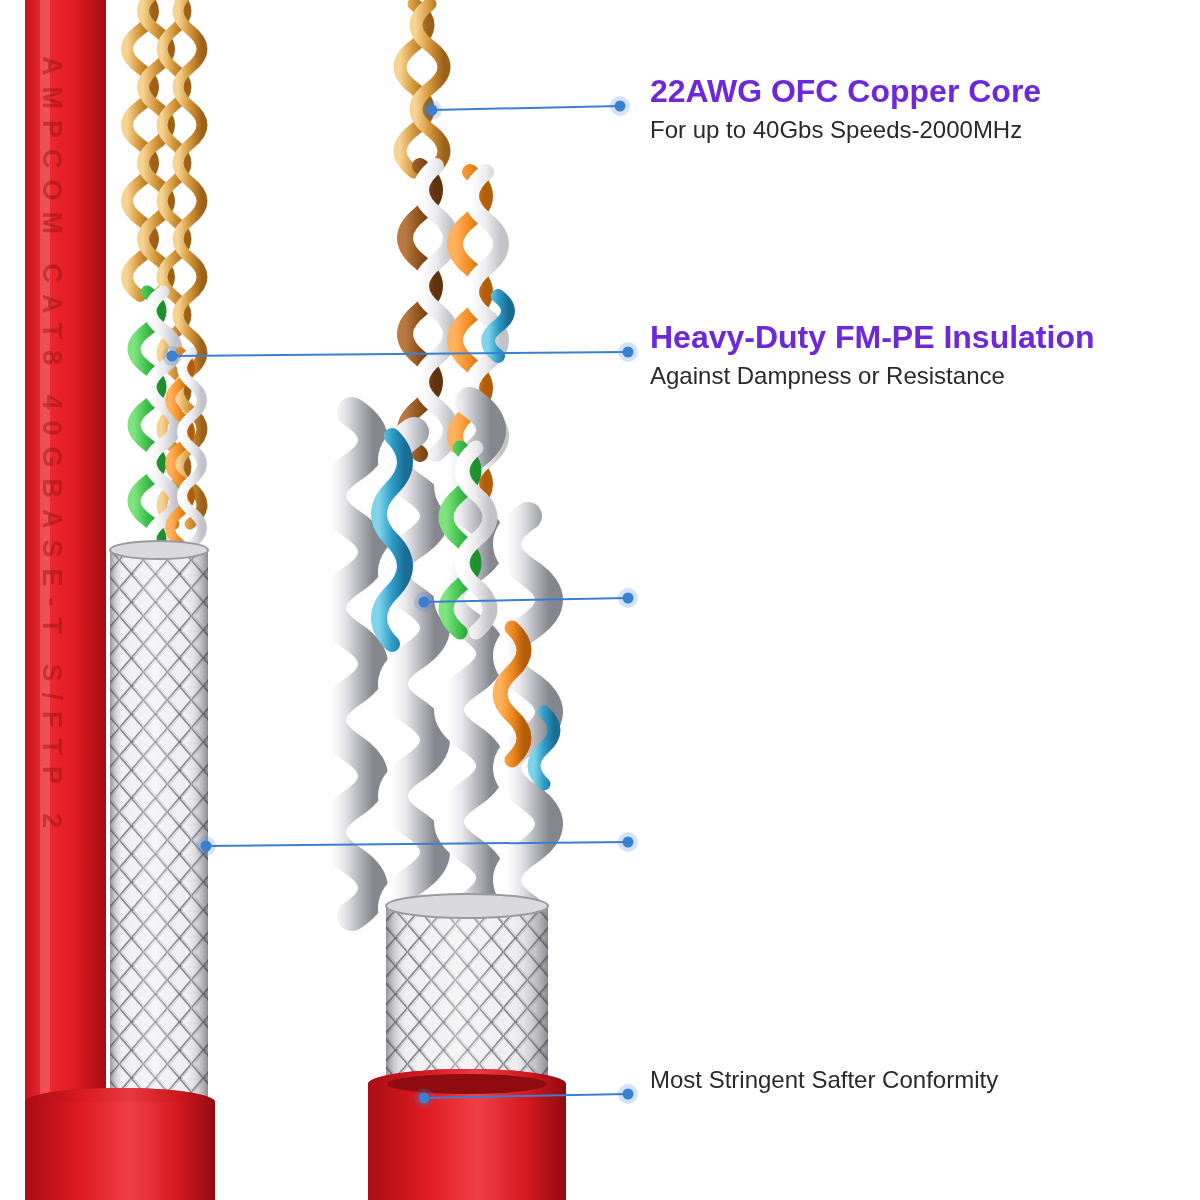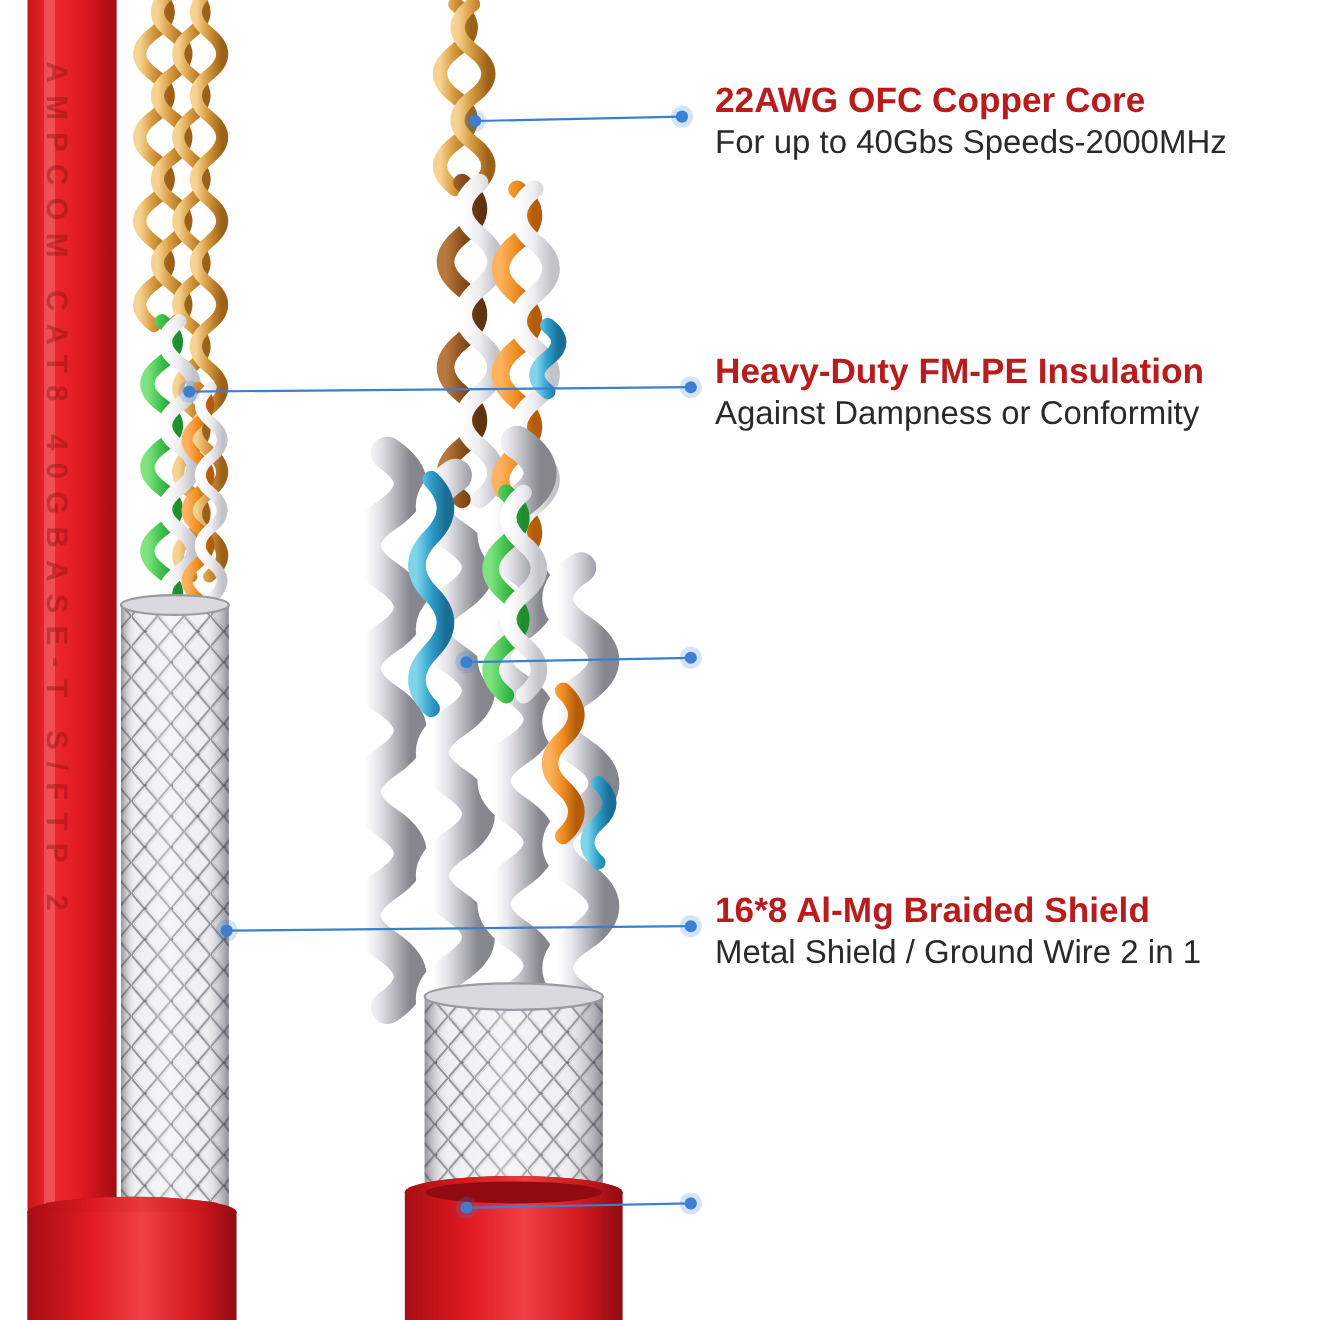--- a/index.html
+++ b/index.html
@@ -7,22 +7,22 @@
   body { width:1200px; height:1200px; font-family:"Liberation Sans", sans-serif; }
   .canvas { position:relative; width:1200px; height:1200px; background:#ffffff; overflow:hidden; }
   .art { position:absolute; left:0; top:0; width:1200px; height:1200px; }
   .cable-print {
     position:absolute; left:36px; top:56px; height:980px;
     writing-mode:vertical-rl; text-orientation:mixed;
     font-weight:bold; font-size:27px; letter-spacing:11px;
     color:rgba(140,15,15,0.42); user-select:none; pointer-events:none;
   }
   .callout { position:absolute; left:650px; white-space:nowrap; }
-  .callout-title { font-size:32px; font-weight:bold; color:#b91c1c; line-height:38px; }
-  .callout-sub   { font-size:30px; font-weight:400; color:#2a2a2a; line-height:36px; margin-top:2px; }
+  .callout-title { font-size:32px; font-weight:bold; color:#6d28d9; line-height:38px; }
+  .callout-sub   { font-size:24px; font-weight:400; color:#2a2a2a; line-height:36px; margin-top:2px; }
 </style>
 </head>
 <body>
 
 <div class="canvas">
 
   <svg class="art" viewBox="0 0 1200 1200">
     <defs>
       <linearGradient id="redBar" x1="0" y1="0" x2="1" y2="0">
         <stop offset="0" stop-color="#c8131a"></stop>
@@ -207,25 +207,22 @@
 
   <div class="cable-print">AMPCOM CAT8 40GBASE-T S/FTP 2</div>
 
   <div class="callout" style="top:72px">
     <div class="callout-title">22AWG OFC Copper Core</div>
     <div class="callout-sub">For up to 40Gbs Speeds-2000MHz</div>
   </div>
 
   <div class="callout" style="top:318px">
     <div class="callout-title">Heavy-Duty FM-PE Insulation</div>
-    <div class="callout-sub">Against Dampness or Conformity</div>
+    <div class="callout-sub">Against Dampness or Resistance</div>
   </div>
 
 
-  <div class="callout" style="top:808px">
-    <div class="callout-title">16*8 Al-Mg Braided Shield</div>
-    <div class="callout-sub">Metal Shield / Ground Wire 2 in 1</div>
+
+  <div class="callout" style="top:1060px">
+    <div class="callout-sub">Most Stringent Safter Conformity</div>
   </div>
 
-  <div class="callout" style="top:1060px">
-  </div>
-
 </div>
 
 </body></html>

